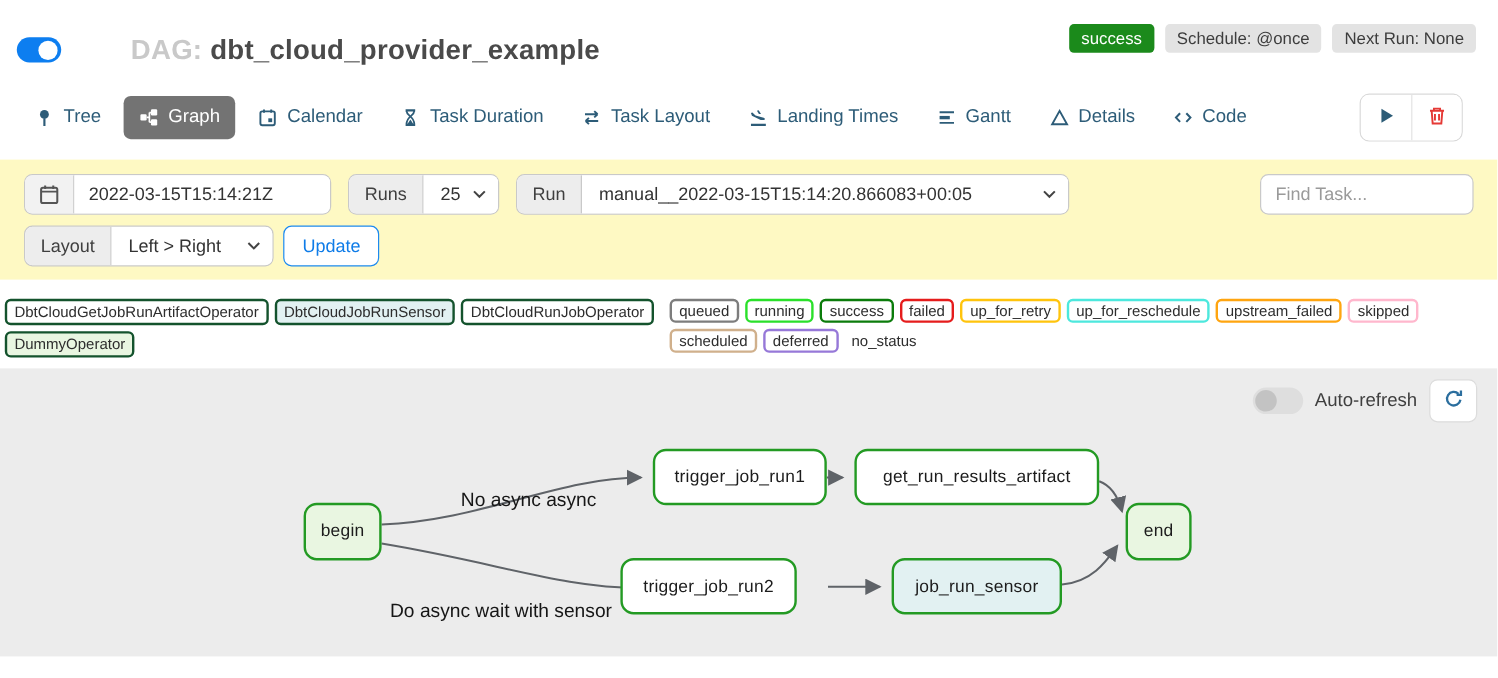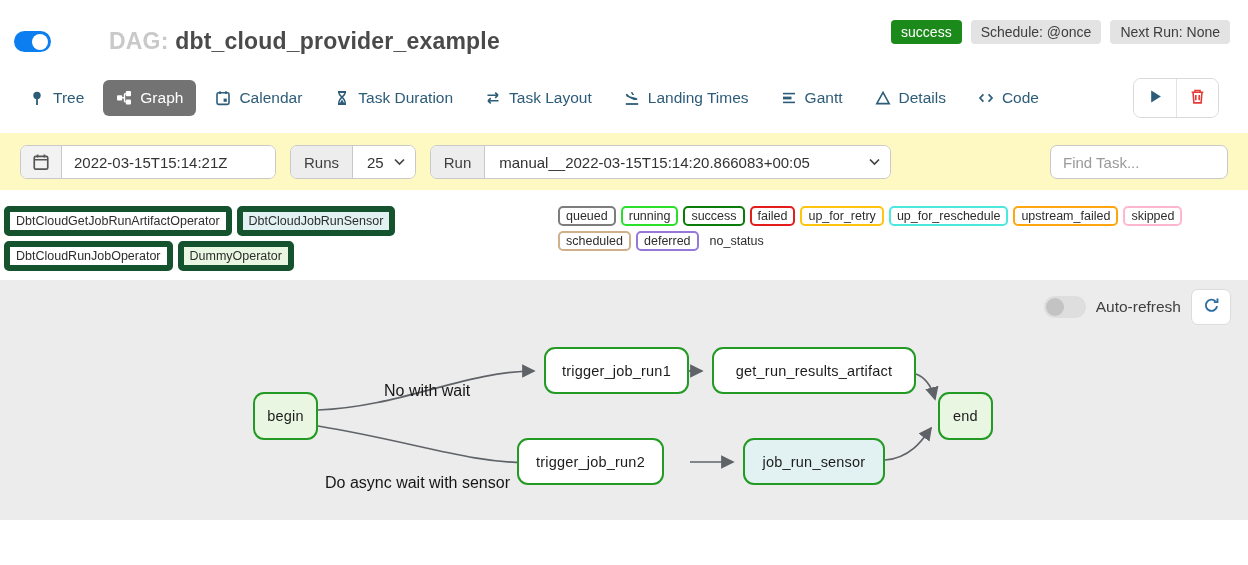--- a/index.html
+++ b/index.html
@@ -43,21 +43,21 @@
   .sel .chev { display:inline-flex; width:11px; height:8px; }
   .find-input { margin-left:auto; width:178px; height:34px; border:1px solid #c9c9c9; border-radius:7px; padding:0 12px; font-size:15px; font-family:inherit; color:#333; outline:none; }
   .find-input::placeholder { color:#9a9a9a; }
   .update-btn { height:34px; padding:0 15px; background:#fff; border:1px solid #1c8af0; color:#0f7ce8; font-size:15px; font-family:inherit; border-radius:7px; cursor:pointer; }
   .cal-seg { display:flex; align-items:center; justify-content:center; width:41px; background:#f2f2f2; border-right:1px solid #c9c9c9; }
 
   
   .legend { display:flex; align-items:flex-start; padding:0 0 0 4px; margin-top:16px; gap:6px; }
   .legend-ops { width:548px; display:flex; flex-wrap:wrap; gap:5px; flex:0 0 auto; }
   .legend-sts { width:688px; display:flex; flex-wrap:wrap; gap:5px 5px; align-items:center; }
-  .op-badge { border:6px solid #14532d; border-radius:5px; font-size:12.5px; color:#2d2d2d; padding:2px 6px; white-space:nowrap; }
+  .op-badge { border:2px solid #14532d; border-radius:5px; font-size:12.5px; color:#2d2d2d; padding:2px 6px; white-space:nowrap; }
   .st-badge { border:2px solid #888; border-radius:5px; font-size:12.5px; color:#2d2d2d; padding:1px 6px; white-space:nowrap; background:#fff; }
   .st-badge.no-border { border:none; background:transparent; padding:2px 6px; }
 
   
   .graph-panel { position:relative; margin-top:9px; height:240px; background:#ececec; }
   .graph-controls { position:absolute; top:9px; right:17px; display:flex; align-items:center; gap:10px; }
   .toggle-off { width:42px; height:22px; border-radius:11px; background:#dedede; position:relative; cursor:pointer; }
   .toggle-off .knob { position:absolute; top:2px; left:2px; width:18px; height:18px; border-radius:50%; background:#c3c3c3; }
   .ar-label { font-size:15.5px; color:#3f3f3f; }
   .refresh-btn { width:40px; height:36px; background:#fff; border:1px solid #dcdcdc; border-radius:7px; display:flex; align-items:center; justify-content:center; cursor:pointer; }
@@ -232,20 +232,34 @@
           <span>manual__2022-03-15T15:14:20.866083+00:05</span>
           <span class="chev">
               <svg viewBox="0 0 11 8">
                 <path d="M1 1.5 5.5 6 10 1.5" fill="none" stroke="#444" stroke-width="1.7"></path>
               </svg>
             </span>
         </span>
       </div>
       <input class="find-input" placeholder="Find Task..." style="">
     </div>
+    <div class="frow" style="gap:8px;">
+      <div class="igroup">
+        <span class="iglabel">Layout</span>
+        <span class="sel" style="min-width:134px; justify-content:space-between;">
+          <span>Left &gt; Right</span>
+          <span class="chev">
+              <svg viewBox="0 0 11 8">
+                <path d="M1 1.5 5.5 6 10 1.5" fill="none" stroke="#444" stroke-width="1.7"></path>
+              </svg>
+            </span>
+        </span>
+      </div>
+      <button class="update-btn">Update</button>
+    </div>
   </section>
 
   <section class="legend">
     <div class="legend-ops">
         <span class="op-badge" style="background: rgb(255, 255, 255);">DbtCloudGetJobRunArtifactOperator</span>
         <span class="op-badge" style="background: rgb(226, 241, 242);">DbtCloudJobRunSensor</span>
         <span class="op-badge" style="background: rgb(255, 255, 255);">DbtCloudRunJobOperator</span>
         <span class="op-badge" style="background: rgb(233, 246, 225);">DummyOperator</span>
       </div>
     <div class="legend-sts">
@@ -280,21 +294,21 @@
       </g>
     </svg>
 
     <div class="gnode n-begin">begin</div>
     <div class="gnode n-t1">trigger_job_run1</div>
     <div class="gnode n-art">get_run_results_artifact</div>
     <div class="gnode n-end">end</div>
     <div class="gnode n-t2">trigger_job_run2</div>
     <div class="gnode n-sensor">job_run_sensor</div>
 
-    <div class="edge-label el-top">No with wait</div>
+    <div class="edge-label el-top">No async async</div>
     <div class="edge-label el-bottom">Do async wait with sensor</div>
 
     <div class="graph-controls">
       <span class="toggle-off">
           <span class="knob"></span>
         </span>
       <span class="ar-label">Auto-refresh</span>
       <button class="refresh-btn">
         <span><svg width="17" height="17" viewBox="0 0 16 16" fill="none" stroke="#2b6e9e" stroke-width="1.8">
               <path d="M13.2 8.6A5.3 5.3 0 1 1 11.7 4"></path>

